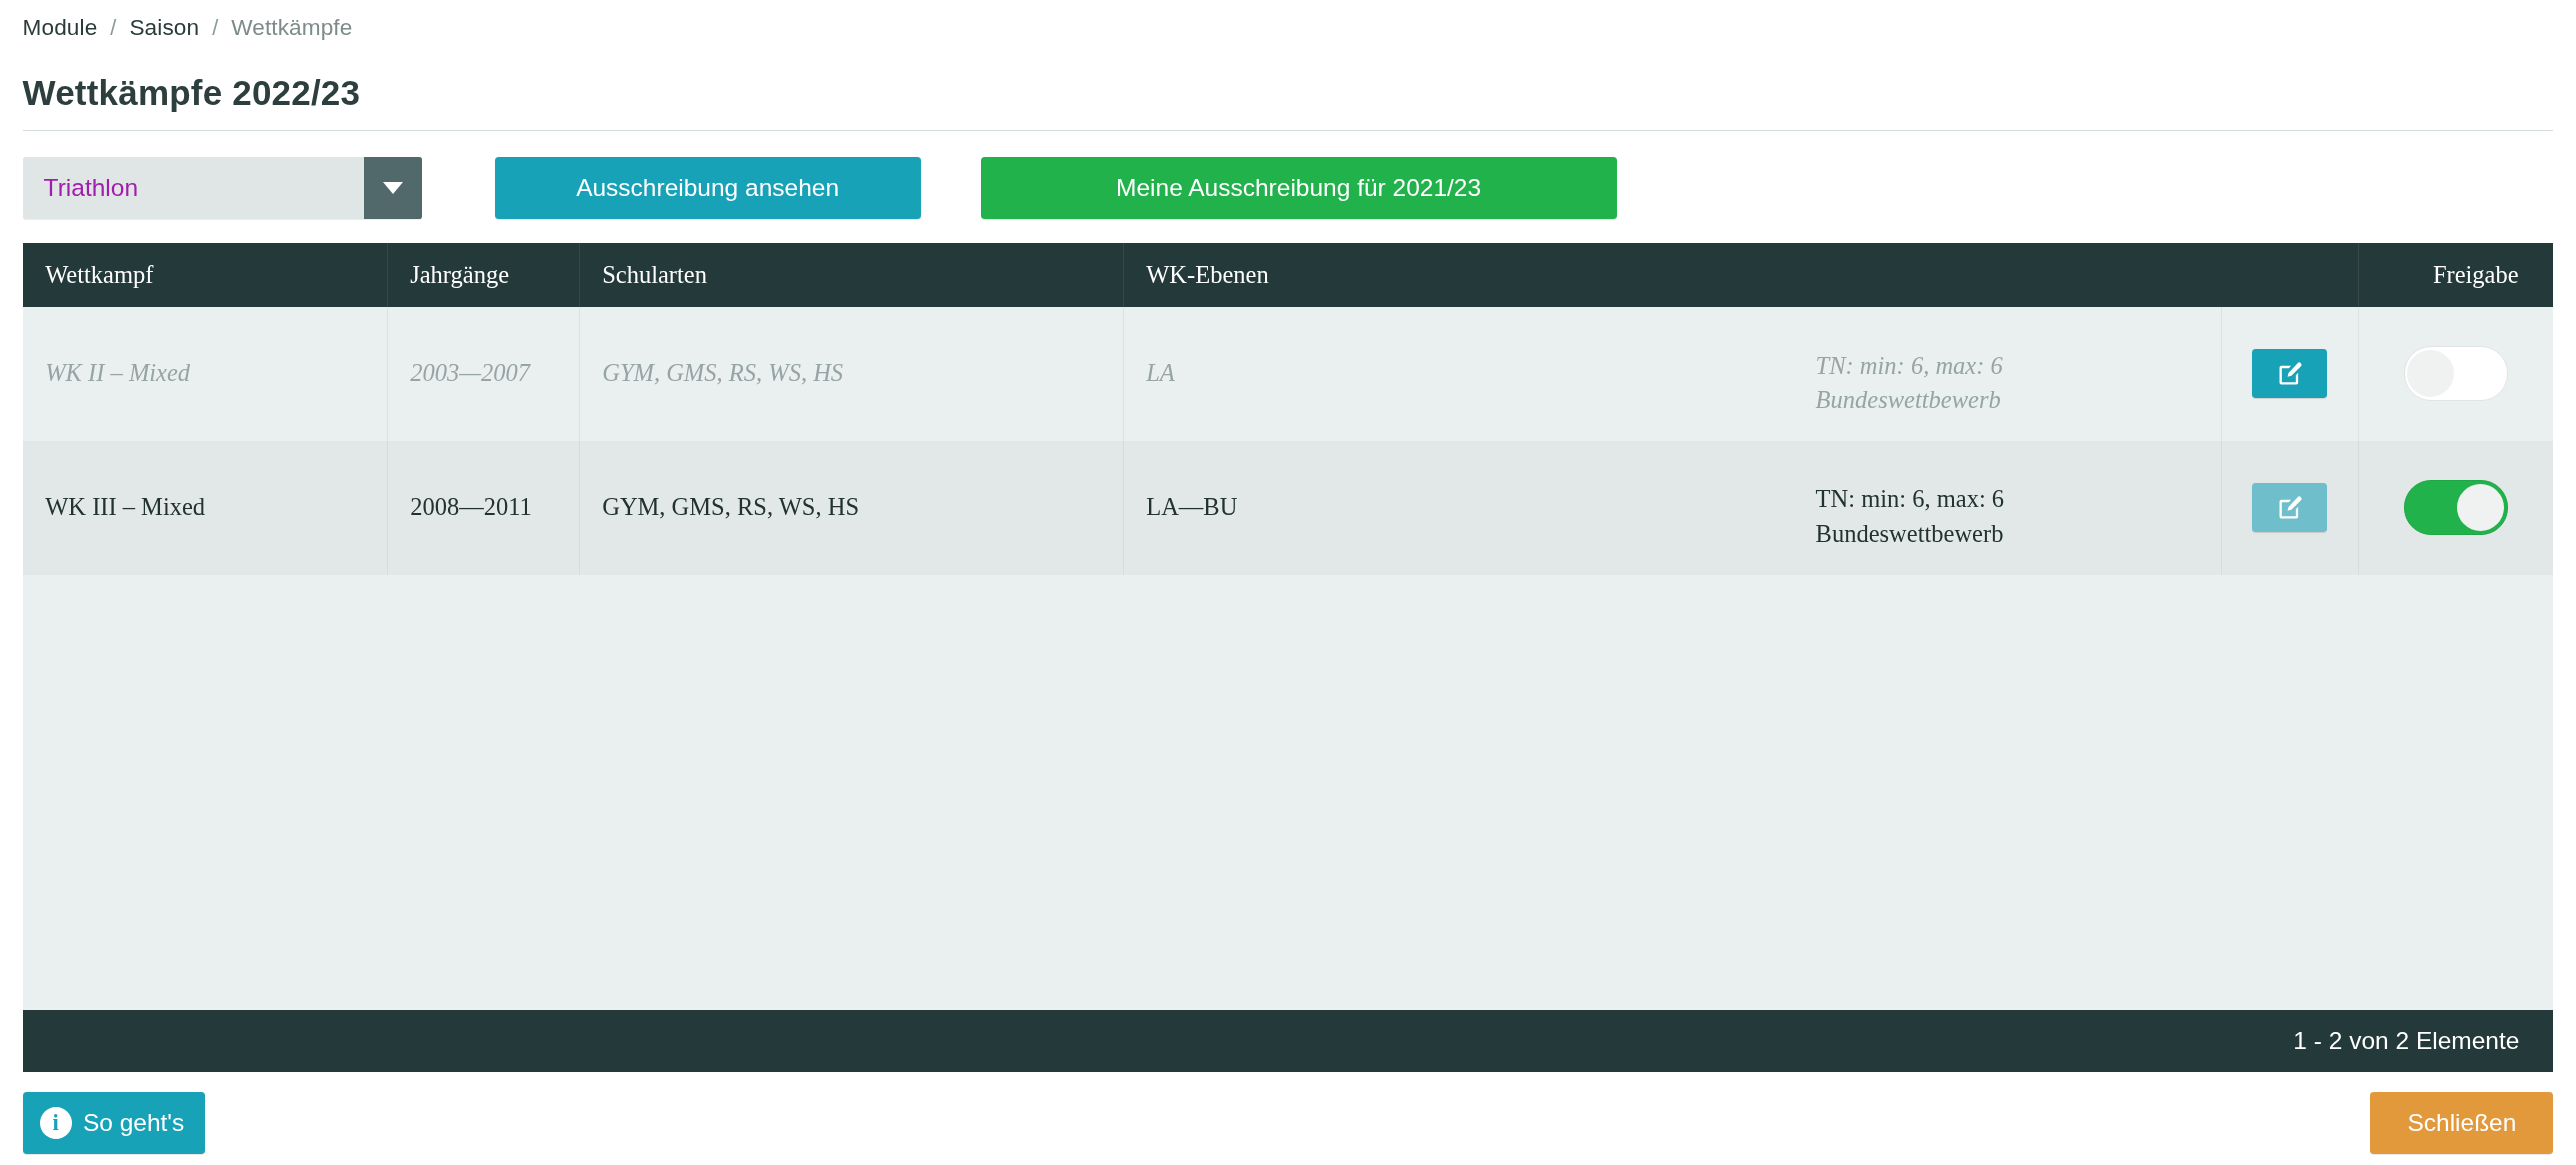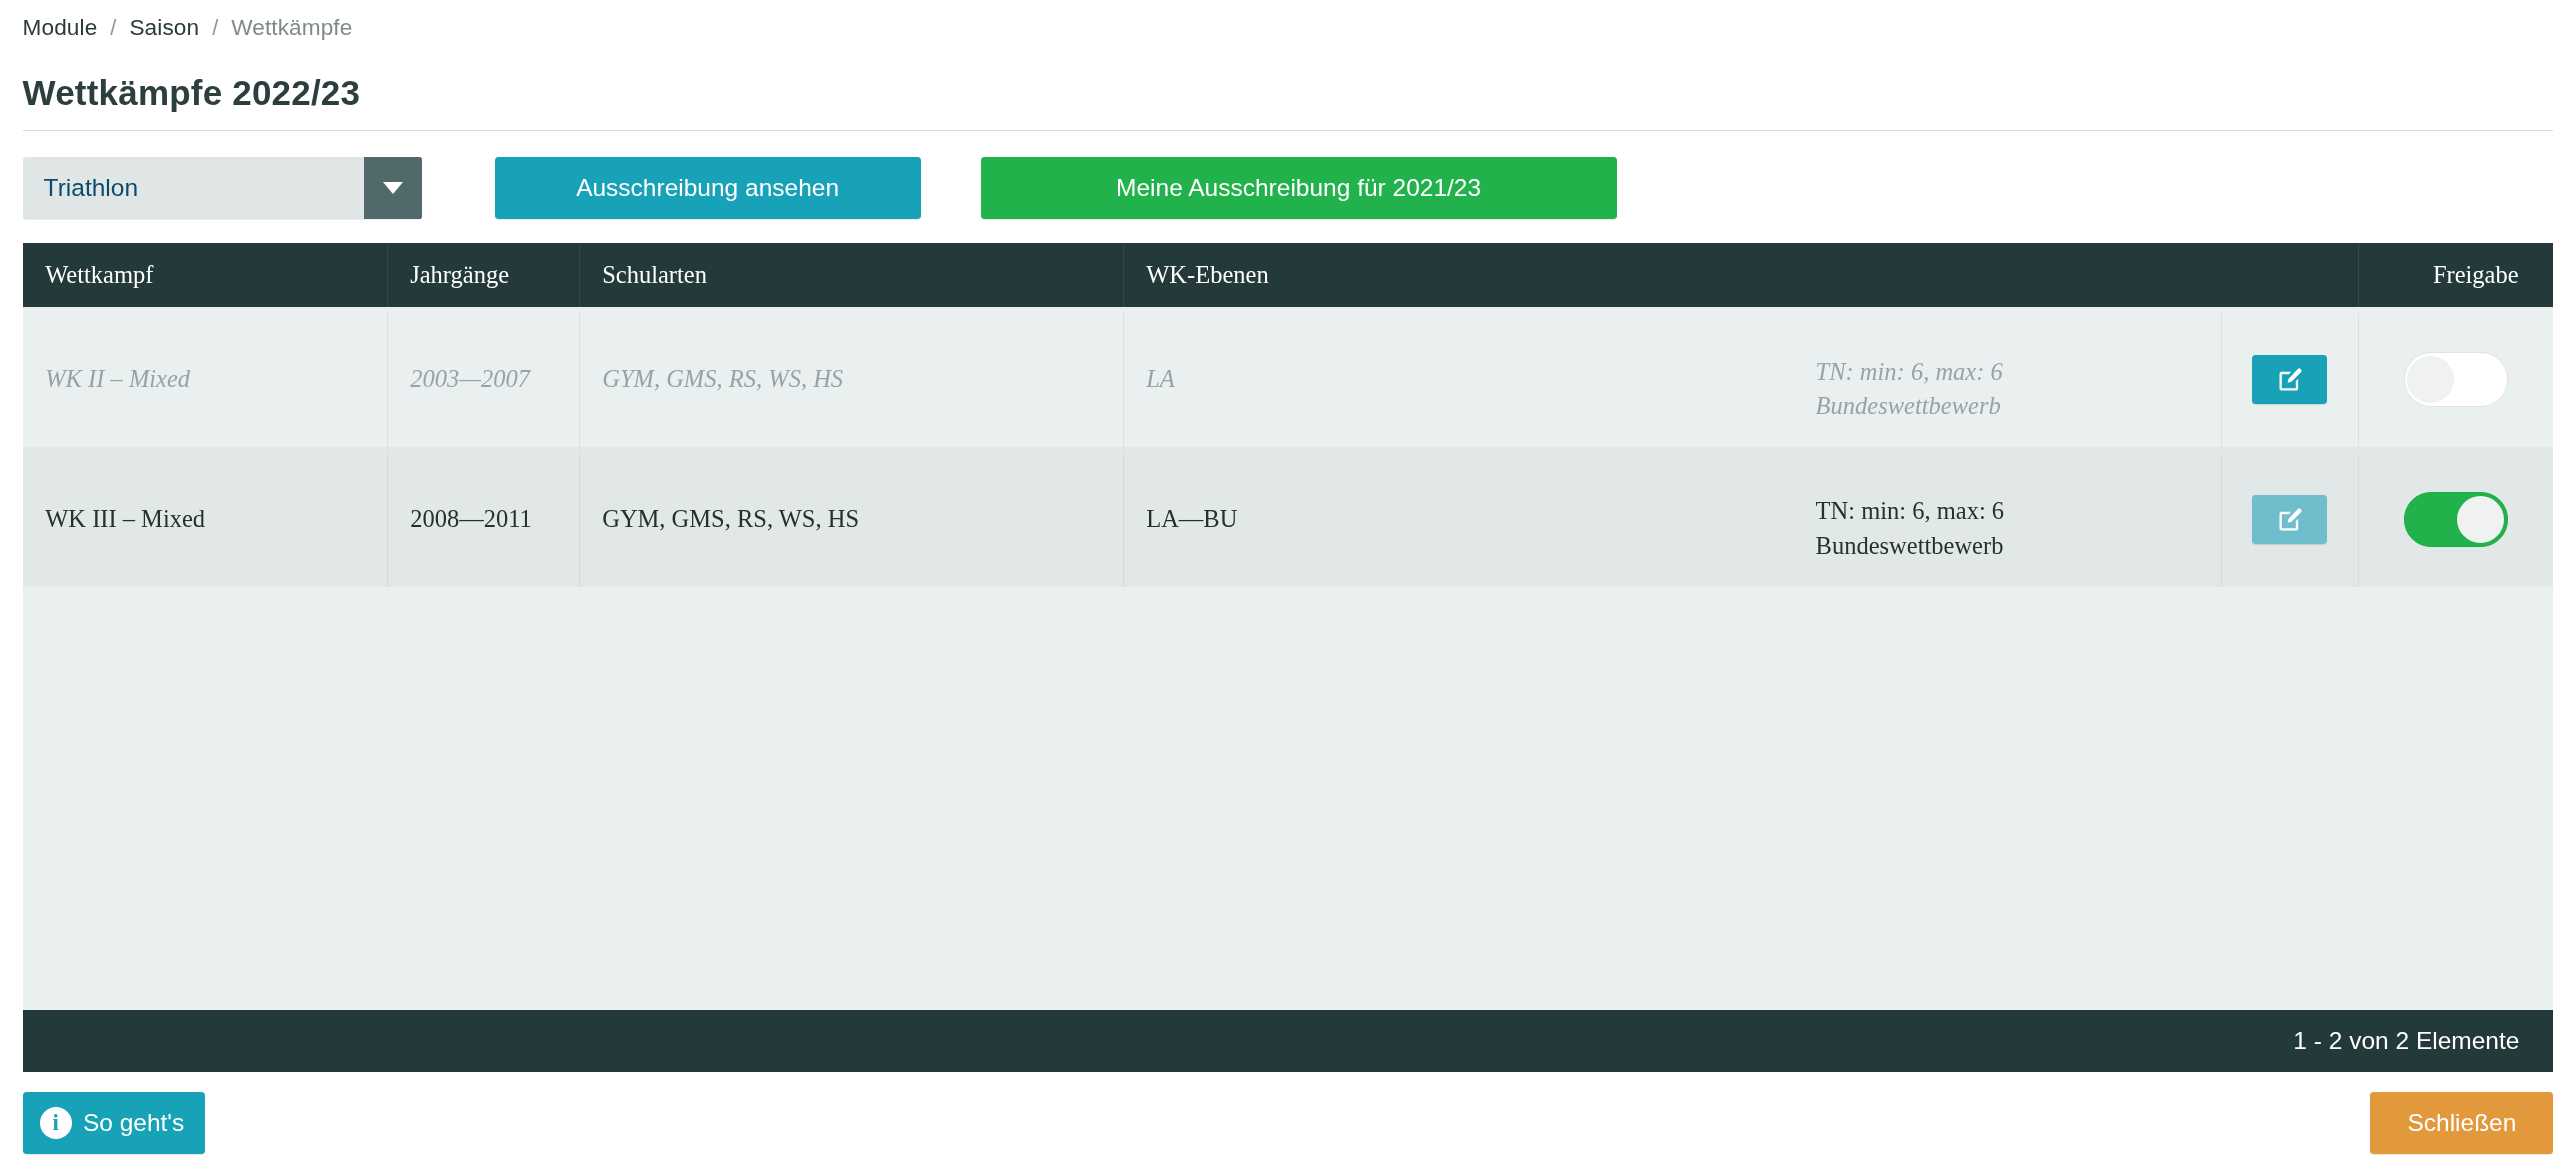--- a/index.html
+++ b/index.html
@@ -86,21 +86,21 @@
     overflow: hidden;
     box-shadow: 0 0.9px 0 rgba(0,0,0,.07);
     flex: 0 0 auto;
   }
   .select-value {
     flex: 1;
     display: flex;
     align-items: center;
     padding-left: 21px;
     font-size: 24.5px;
-    color: #0c4a6e;
+    color: #a21caf;
     white-space: nowrap;
   }
   .select-arrow-btn {
     width: 58px;
     background: #52696c;
     display: flex;
     align-items: center;
     justify-content: center;
     flex: 0 0 auto;
   }
@@ -191,21 +191,20 @@
 
   .trow .cell {
     padding: 22.6px 0 22.6px 22.6px;
     font-size: 24.5px;
     box-sizing: border-box;
     display: flex;
     align-items: center;
     border-right: 1.9px solid #dbe2e1;
     min-height: 96px;
     line-height: 1.42;
-    margin-top: 6px;
   }
   .trow.row-even .cell { border-right-color: #d5dcdb; }
   .trow .cell:last-child { border-right: none; }
 
   .trow.disabled .cell {
     font-style: italic;
     color: #97a4a4;
   }
   .trow.active .cell {
     color: #22332f;

